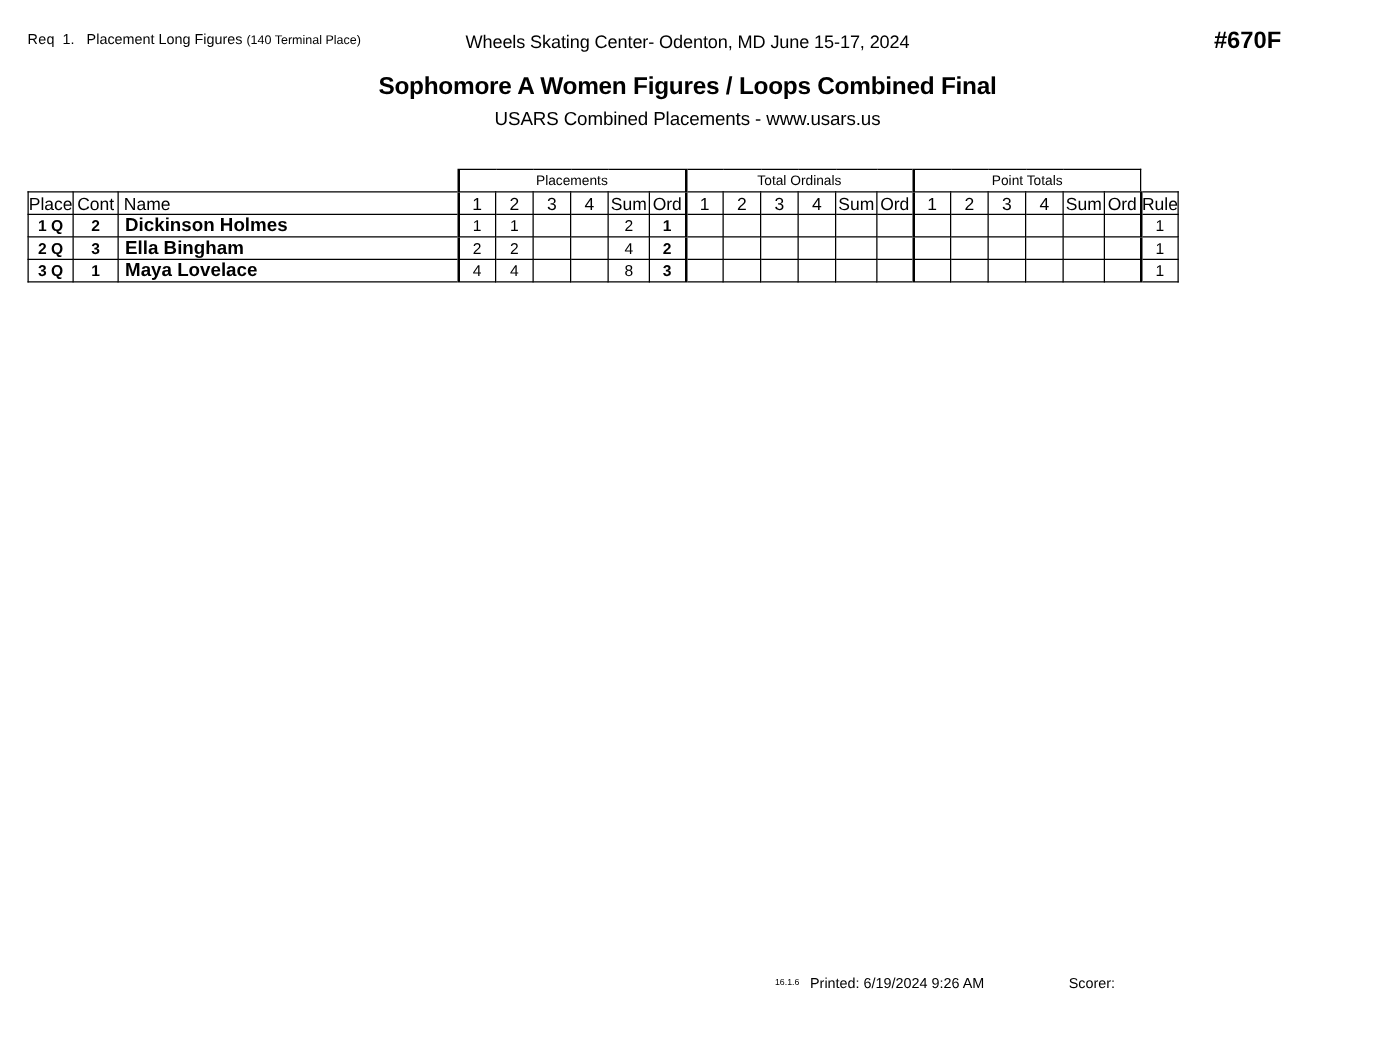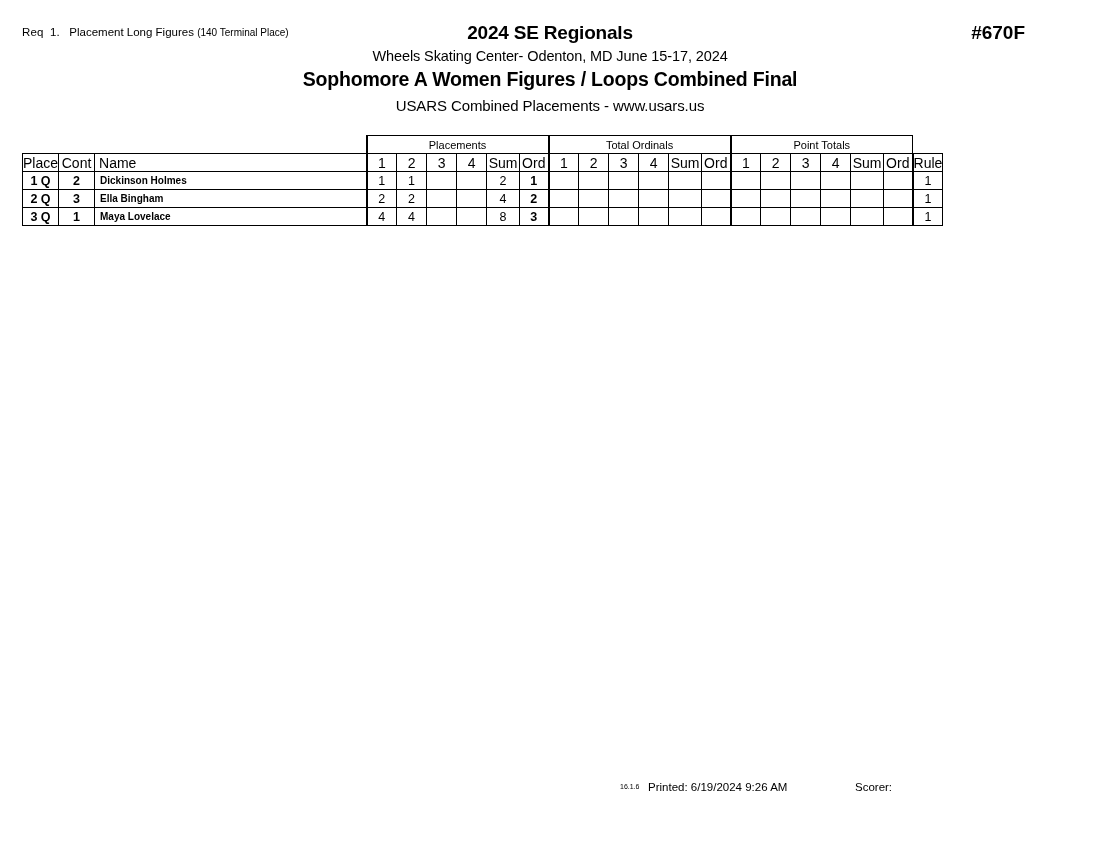--- a/index.html
+++ b/index.html
@@ -44,21 +44,21 @@
     letter-spacing: -0.2px;
   }
   .title-venue {
     font-size: 14.5px;
     margin-top: 4px;
     letter-spacing: -0.1px;
   }
   .title-event {
     font-size: 19.5px;
     font-weight: bold;
-    margin-top: 4px;
+    margin-top: 16px;
     letter-spacing: -0.2px;
   }
   .title-sub {
     font-size: 15px;
     margin-top: 6px;
     letter-spacing: -0.1px;
   }
 
   .event-number {
     position: absolute;
@@ -114,21 +114,21 @@
   }
   .datarow td.place,
   .datarow td.cont {
     font-weight: bold;
     font-size: 12.5px;
   }
   .datarow td.name {
     text-align: left;
     padding-left: 5px;
     font-weight: bold;
-    font-size: 10px;
+    font-size: 15px;
   }
   .datarow td.ord {
     font-weight: bold;
   }
 
   
   .thick-l { border-left: 2px solid #000 !important; }
 
   
   .w-place { width: 36px; }
@@ -176,21 +176,20 @@
 <div class="req-block">
   <div class="req-line">
     <span class="req-label">Req</span>
     &nbsp;<span class="req-num">1.</span>
     &nbsp;&nbsp;<span>Placement Long Figures</span>
     <span class="req-small">(140 Terminal Place)</span>
   </div>
 </div>
 
 <div class="title-block">
-  <div class="title-main">2024 SE Regionals</div>
   <div class="title-venue">Wheels Skating Center- Odenton, MD  June 15-17, 2024</div>
   <div class="title-event">Sophomore A Women Figures / Loops Combined Final</div>
   <div class="title-sub">USARS Combined Placements - www.usars.us</div>
 </div>
 
 <div class="event-number">#670F</div>
 
 <div class="sheet">
   <table class="results">
     <tbody>

